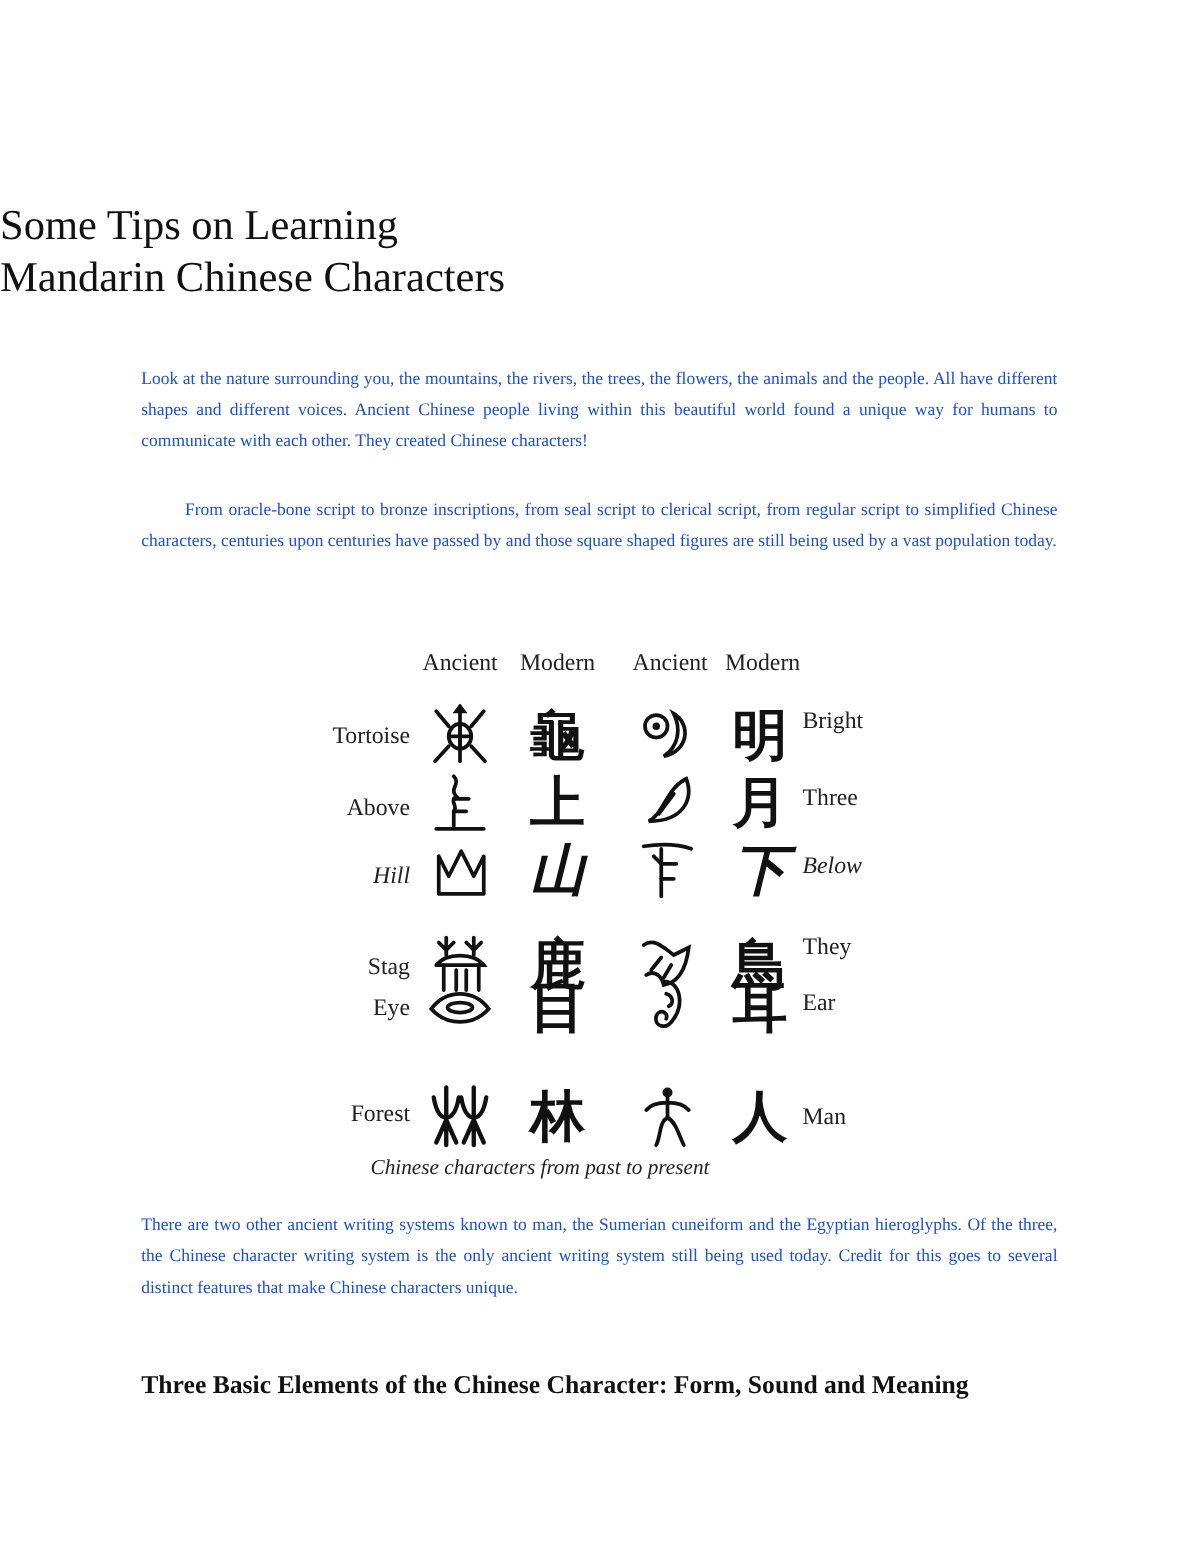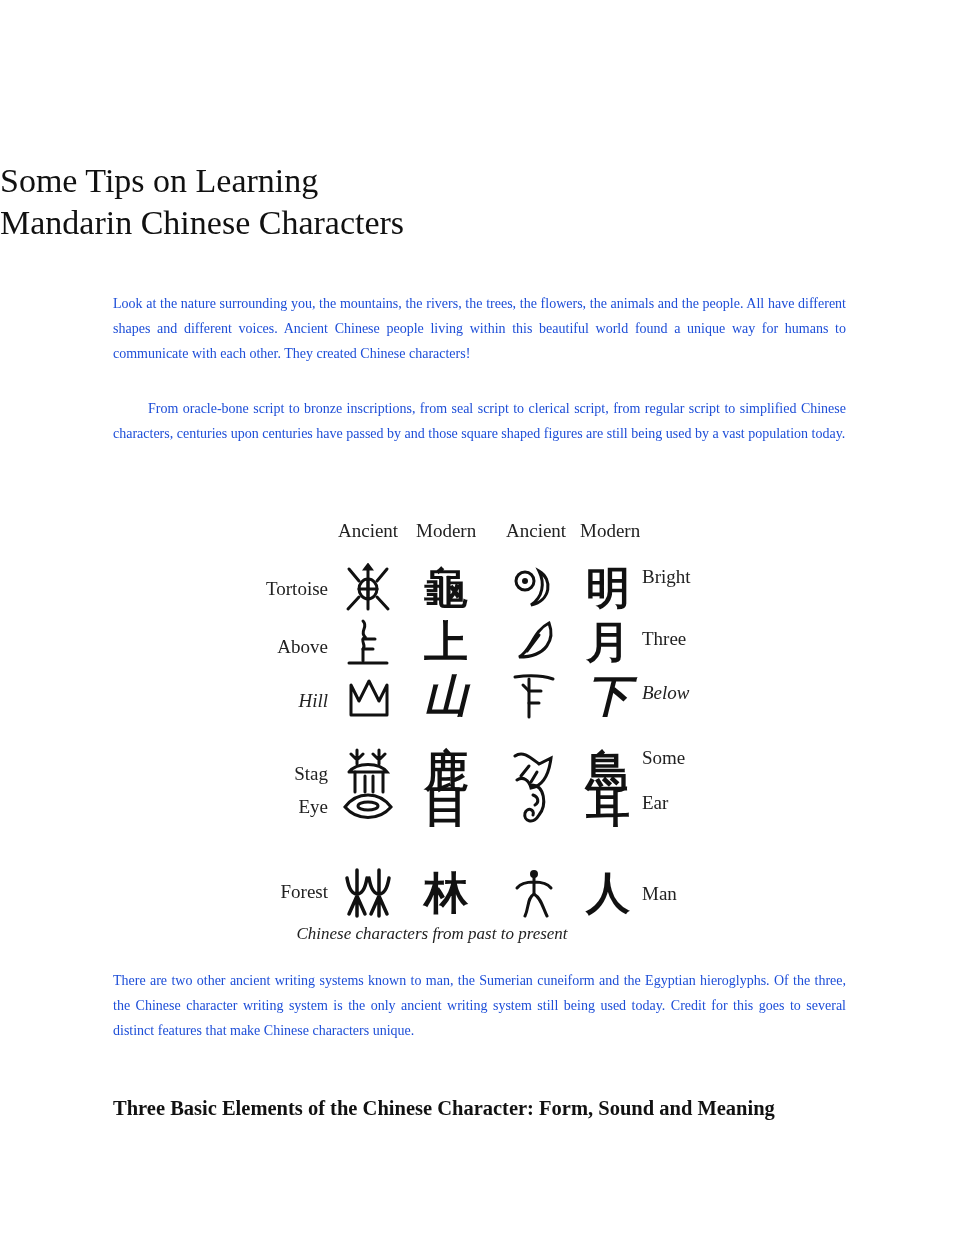--- a/index.html
+++ b/index.html
@@ -113,21 +113,21 @@
       </svg>
     </span>
     <span class="glyph" style="left:158px;">鹿</span>
     <span class="glyph" style="left:246px;">
       <svg viewBox="0 0 50 50" fill="none" stroke="#111" stroke-width="3" stroke-linecap="round">
         <path d="M6 10 C14 4 22 12 30 18 L42 12 C40 28 34 40 22 42 C20 34 14 30 8 34"></path>
           <path d="M20 20 L12 30 M28 26 L22 36"></path>
       </svg>
     </span>
     <span class="glyph" style="left:320px;">鳥</span>
-    <span class="lbl lbl-right" style="top:4px;">Some</span>
+    <span class="lbl lbl-right" style="top:4px;">They</span>
   </div>
 
   <div class="row" style="top:266px;">
     <span class="lbl lbl-left" style="top:18px;">Eye</span>
     <span class="glyph" style="left:80px;">
       <svg viewBox="0 0 50 50" fill="none" stroke="#111" stroke-width="3">
         <path d="M2 26 C14 10 36 10 48 26 C36 40 14 40 2 26 Z"></path>
           <ellipse cx="25" cy="25" rx="10" ry="4"></ellipse>
       </svg>
     </span>

